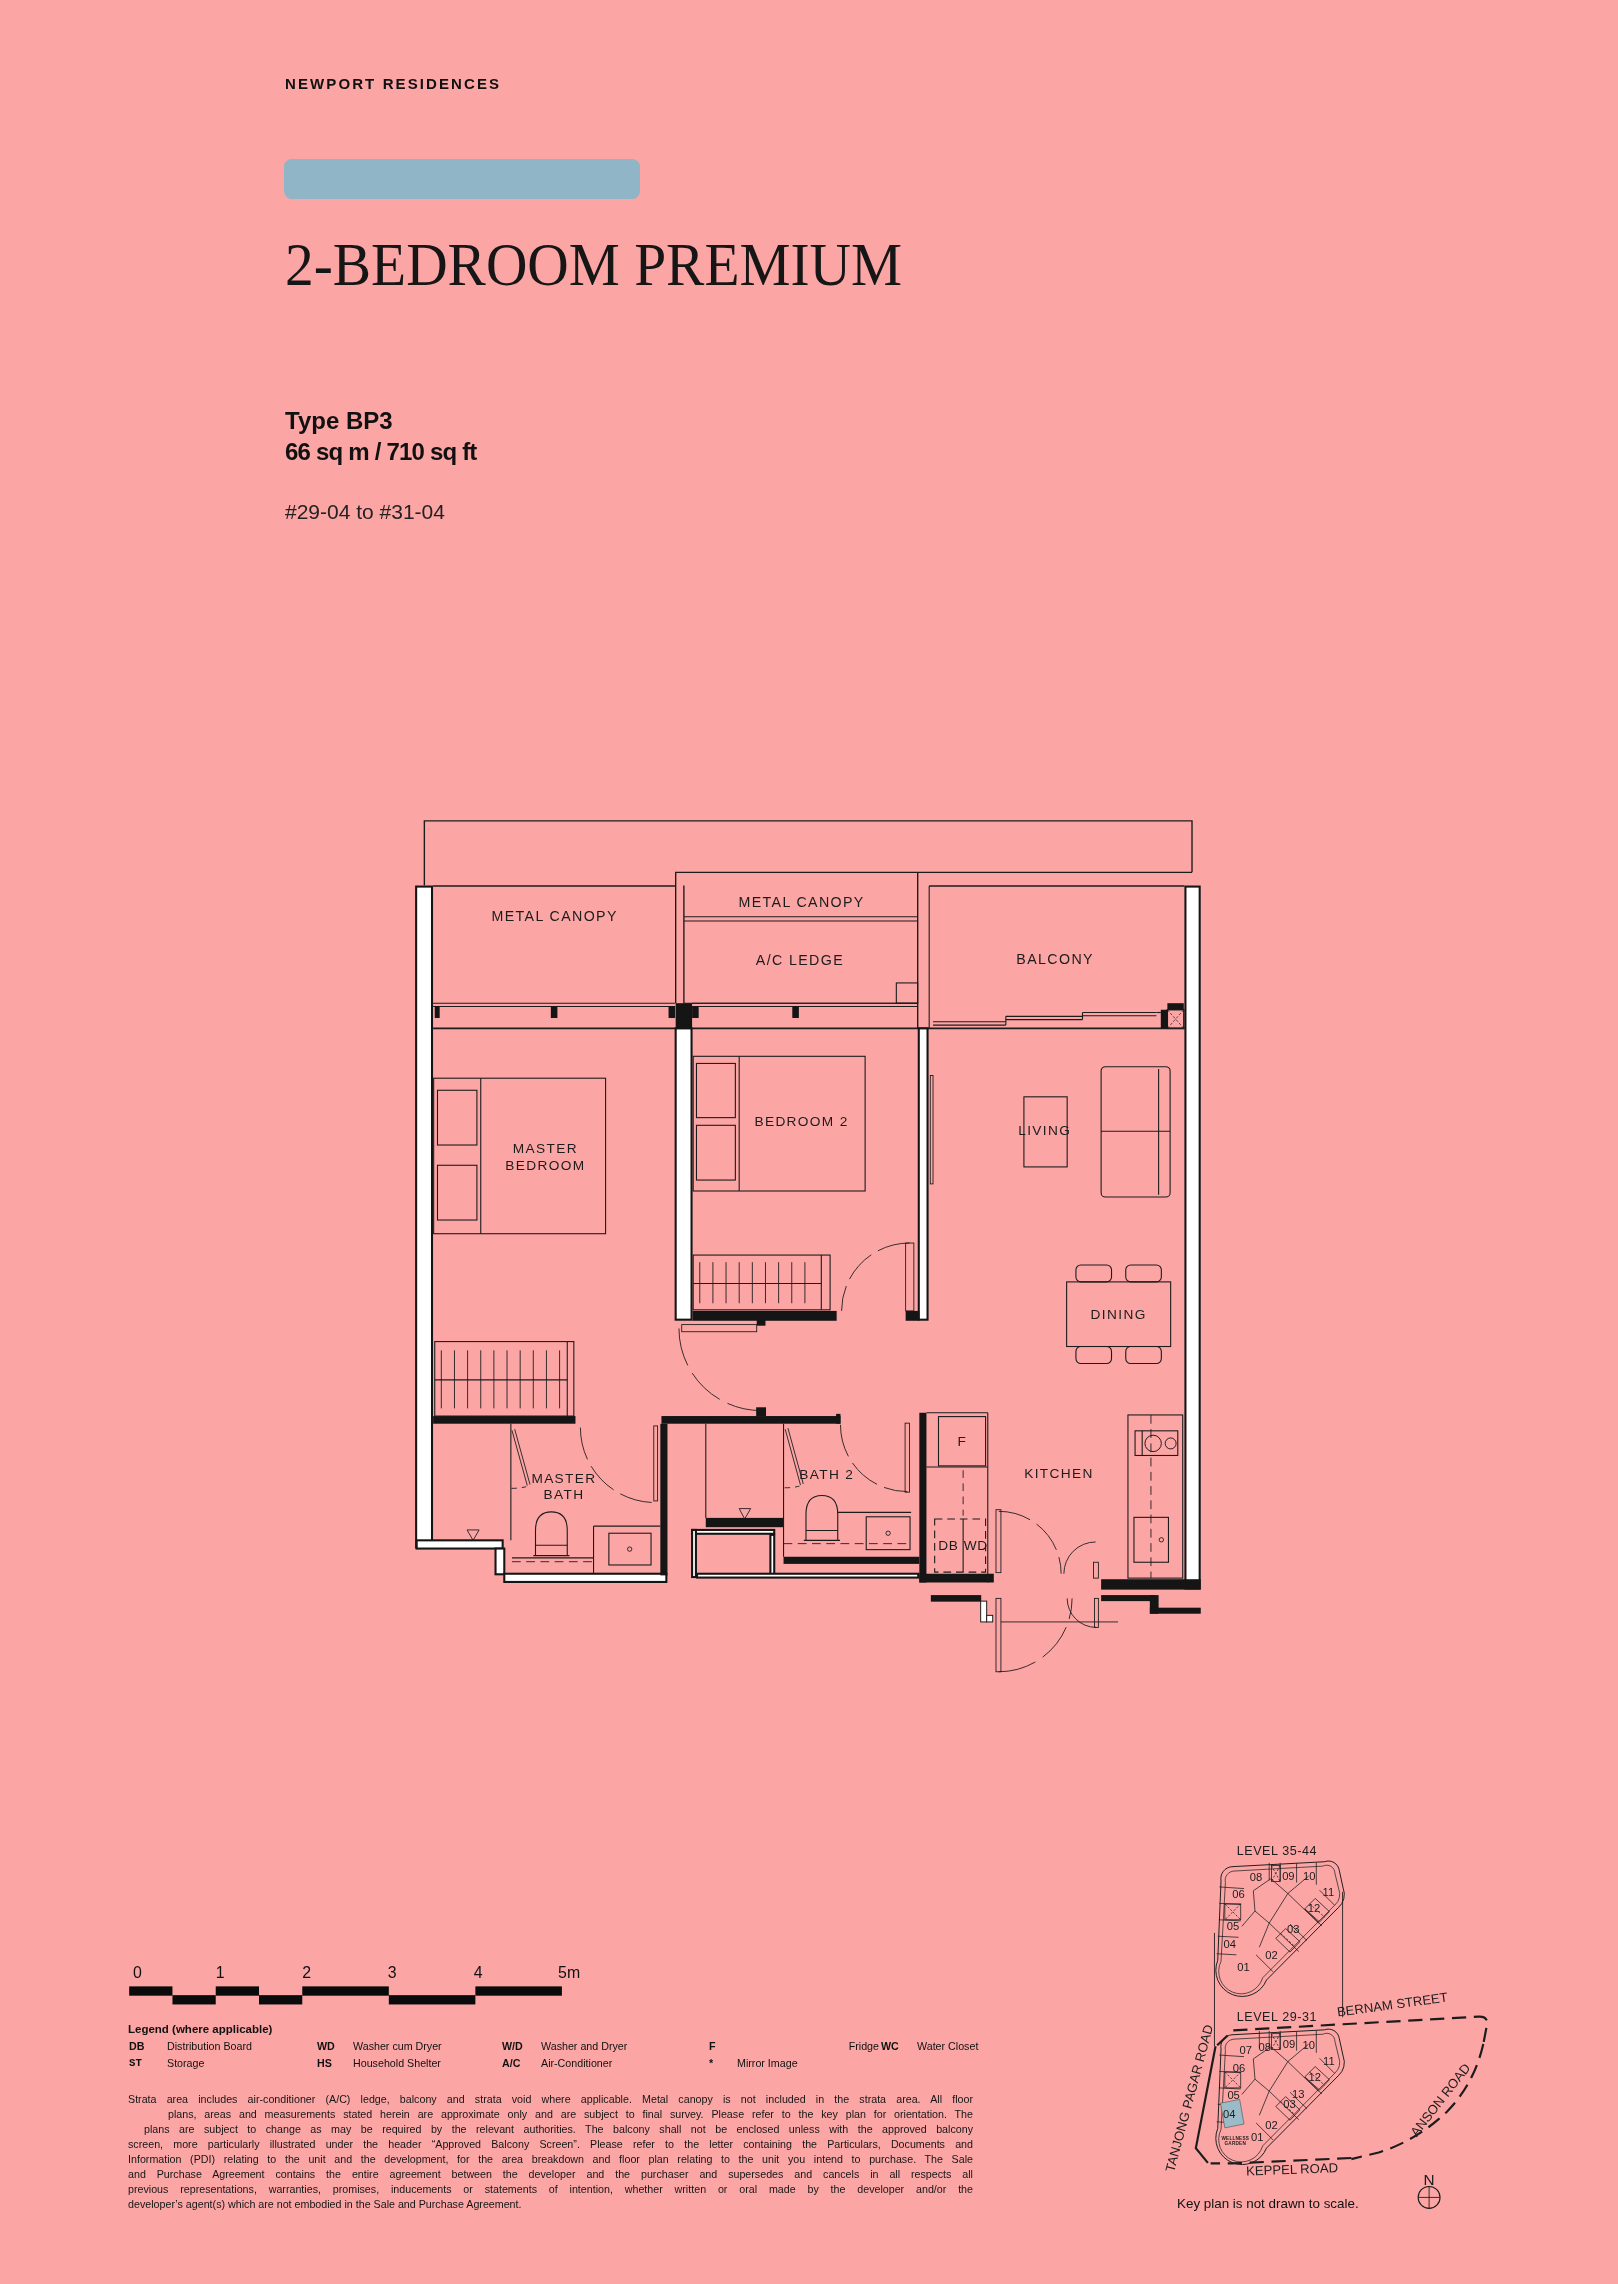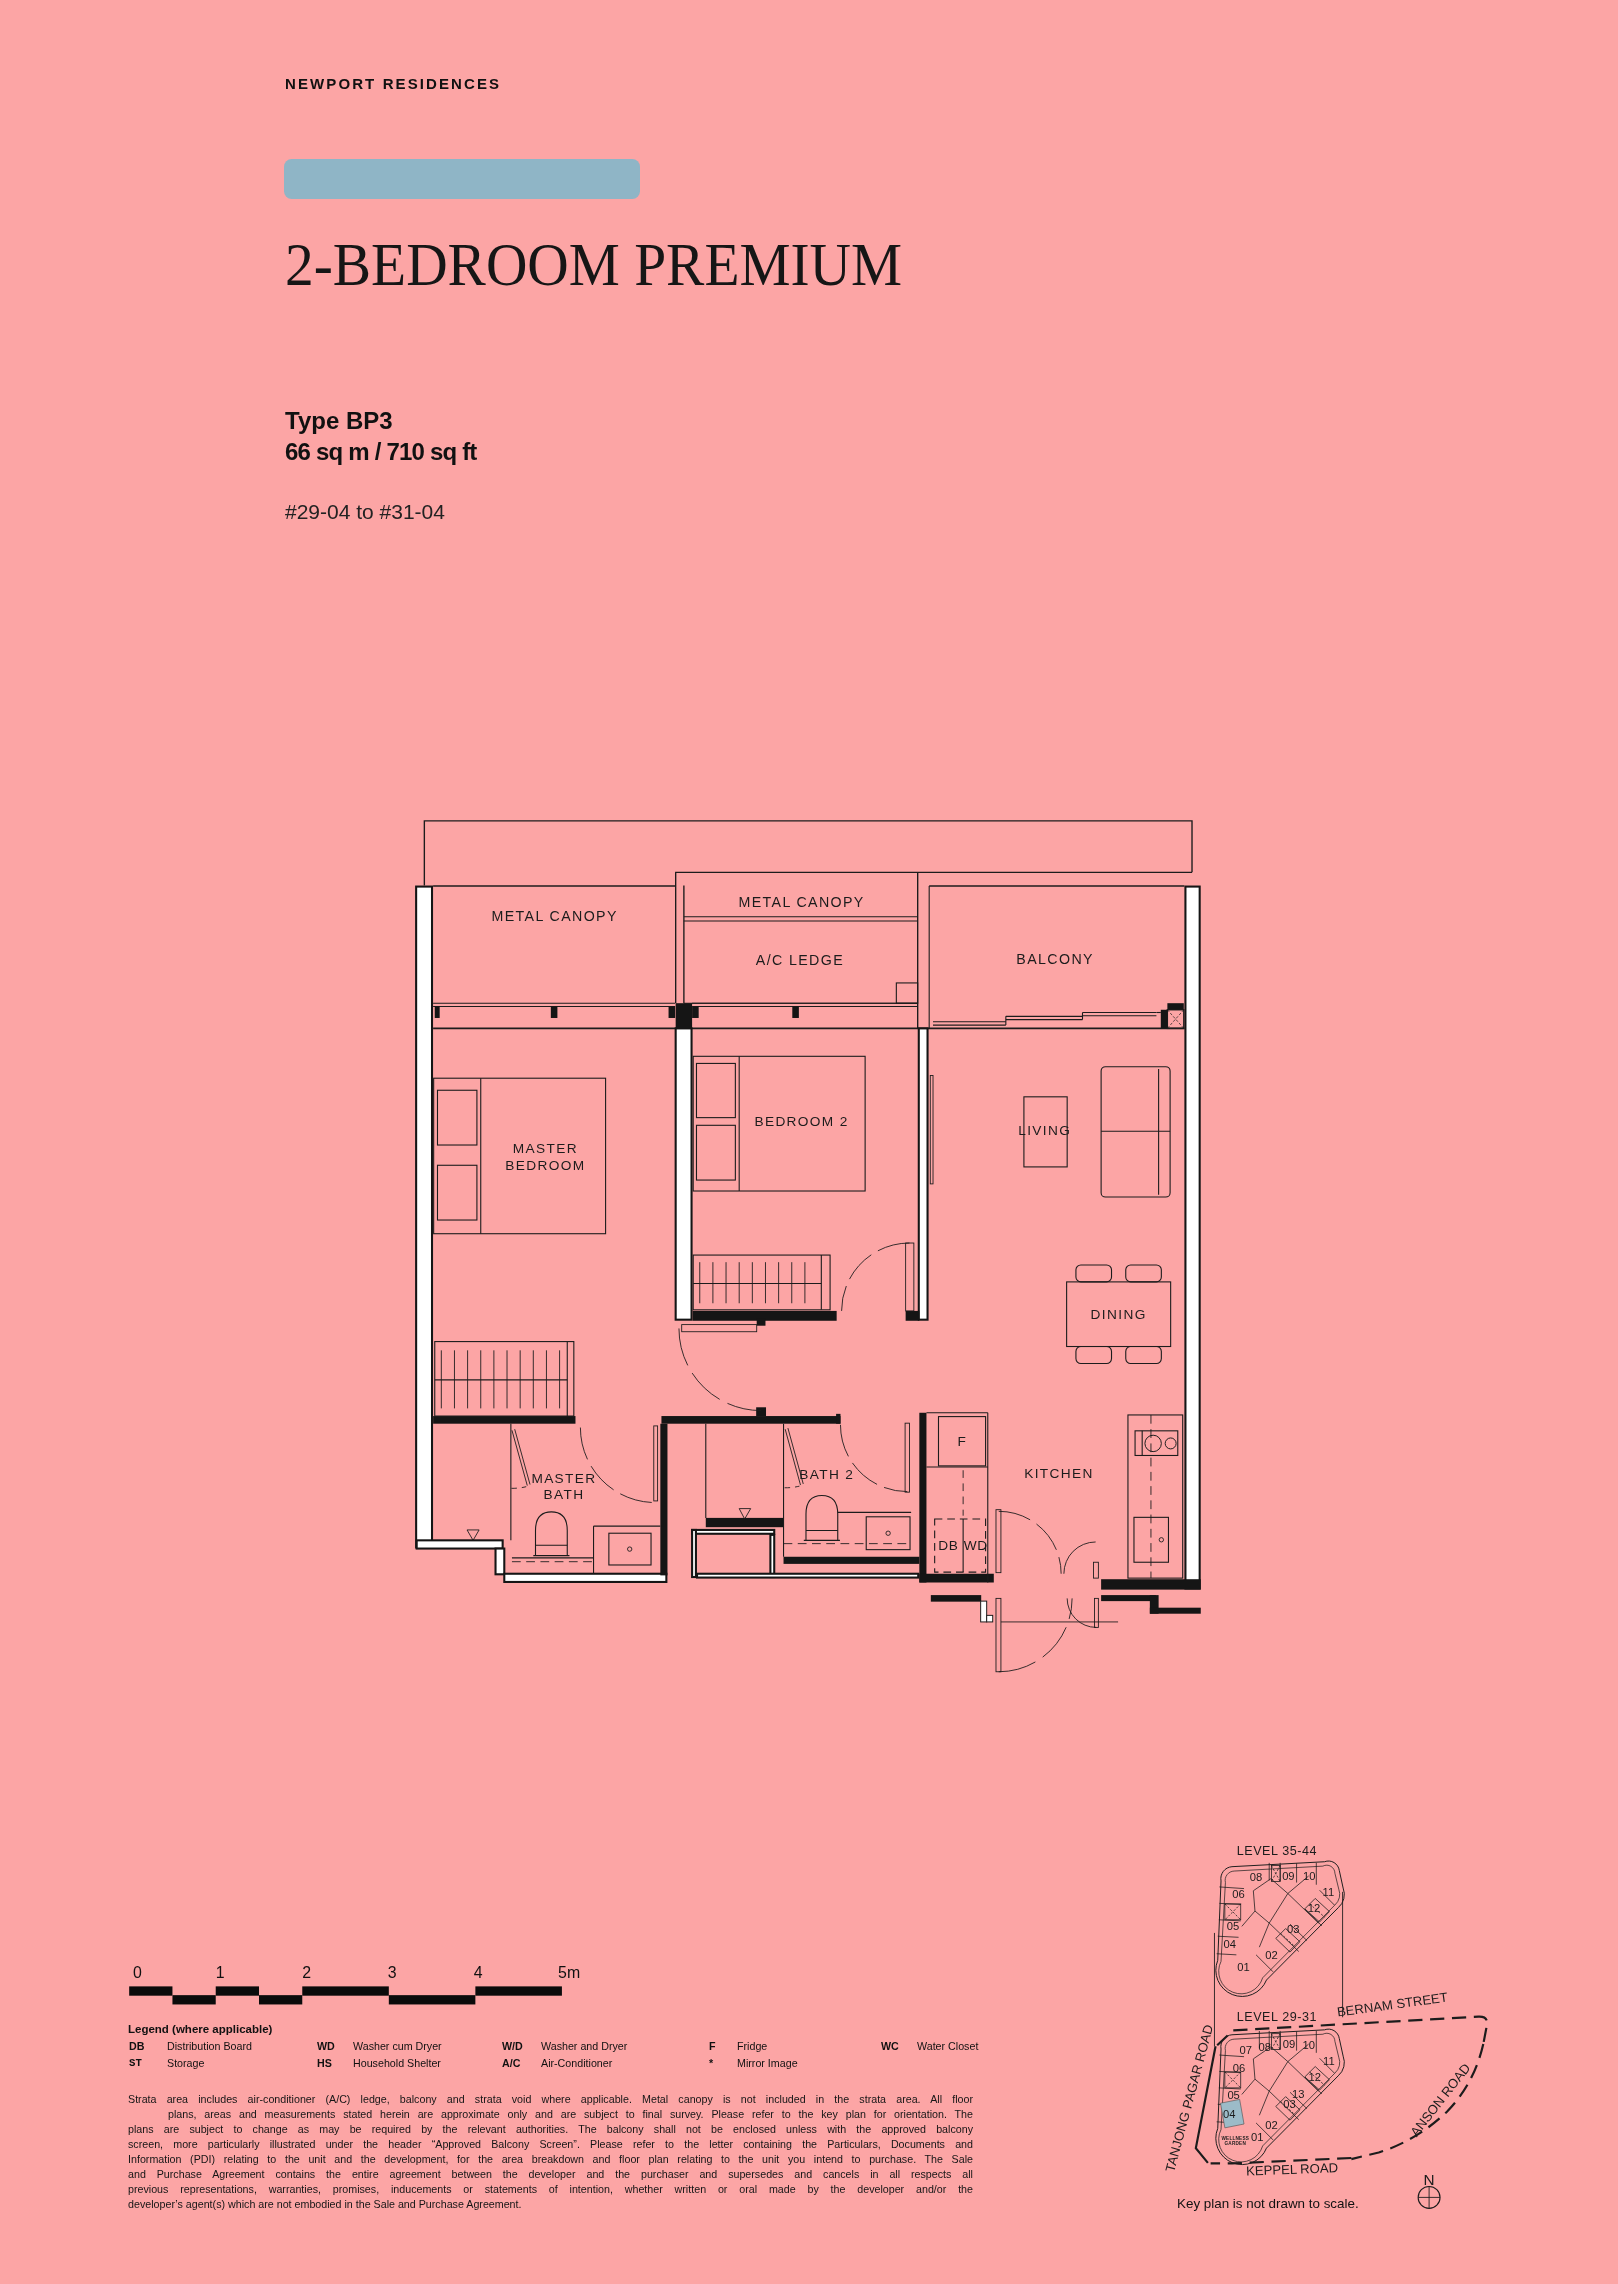--- a/index.html
+++ b/index.html
@@ -466,21 +466,21 @@
   <table style="border-collapse:collapse;font-size:10.7px;margin-top:3.3px;line-height:15px;">
     <tbody>
           <tr>
       <td style="font-weight:bold;width:36px;">DB</td>
             <td style="width:148px;">Distribution Board</td>
       <td style="font-weight:bold;width:34px;">WD</td>
             <td style="width:147px;">Washer cum Dryer</td>
       <td style="font-weight:bold;width:37px;">W/D</td>
             <td style="width:166px;">Washer and Dryer</td>
       <td style="font-weight:bold;width:26px;">F</td>
-            <td style="width:142px;">Fridge</td>
+            <td style="width:142px;text-align:right;">Fridge</td>
       <td style="font-weight:bold;width:34px;">WC</td>
             <td>Water Closet</td>
     </tr>
     <tr>
       <td style="font-weight:bold;font-family:Liberation Mono, monospace;">ST</td>
             <td>Storage</td>
       <td style="font-weight:bold;">HS</td>
             <td>Household Shelter</td>
       <td style="font-weight:bold;">A/C</td>
             <td>Air-Conditioner</td>
@@ -489,21 +489,21 @@
       <td></td>
             <td></td>
     </tr>
   </tbody>
       </table>
 </div>
 
 <div class="abs" style="left:128px;top:2092px;width:845px;font-size:10.7px;line-height:15px;color:#161616;">
 <div style="text-align:justify;text-align-last:justify;">Strata area includes air-conditioner (A/C) ledge, balcony and strata void where applicable. Metal canopy is not included in the strata area. All floor</div>
 <div style="text-align:justify;text-align-last:justify;margin-left:40px;">plans, areas and measurements stated herein are approximate only and are subject to final survey. Please refer to the key plan for orientation. The</div>
-<div style="text-align:justify;text-align-last:justify;">plans are subject to change as may be required by the relevant authorities. The balcony shall not be enclosed unless with the approved balcony</div>
+<div style="text-align:justify;text-align-last:justify;margin-left:16px;">plans are subject to change as may be required by the relevant authorities. The balcony shall not be enclosed unless with the approved balcony</div>
 <div style="text-align:justify;text-align-last:justify;">screen, more particularly illustrated under the header “Approved Balcony Screen”. Please refer to the letter containing the Particulars, Documents and</div>
 <div style="text-align:justify;text-align-last:justify;">Information (PDI) relating to the unit and the development, for the area breakdown and floor plan relating to the unit you intend to purchase. The Sale</div>
 <div style="text-align:justify;text-align-last:justify;">and Purchase Agreement contains the entire agreement between the developer and the purchaser and supersedes and cancels in all respects all</div>
 <div style="text-align:justify;text-align-last:justify;">previous representations, warranties, promises, inducements or statements of intention, whether written or oral made by the developer and/or the</div>
 <div>developer’s agent(s) which are not embodied in the Sale and Purchase Agreement.</div>
 </div>
 
 <div class="abs" style="left:1177px;top:2196px;font-size:13.4px;color:#111;">Key plan is not drawn to scale.</div>
 
 </div>

